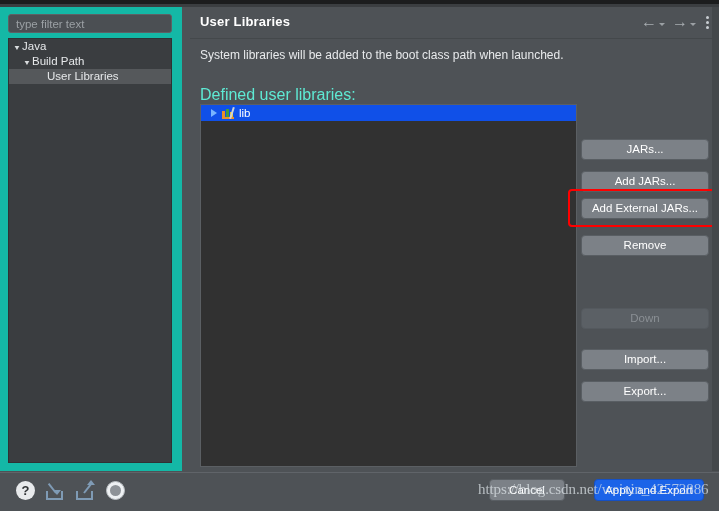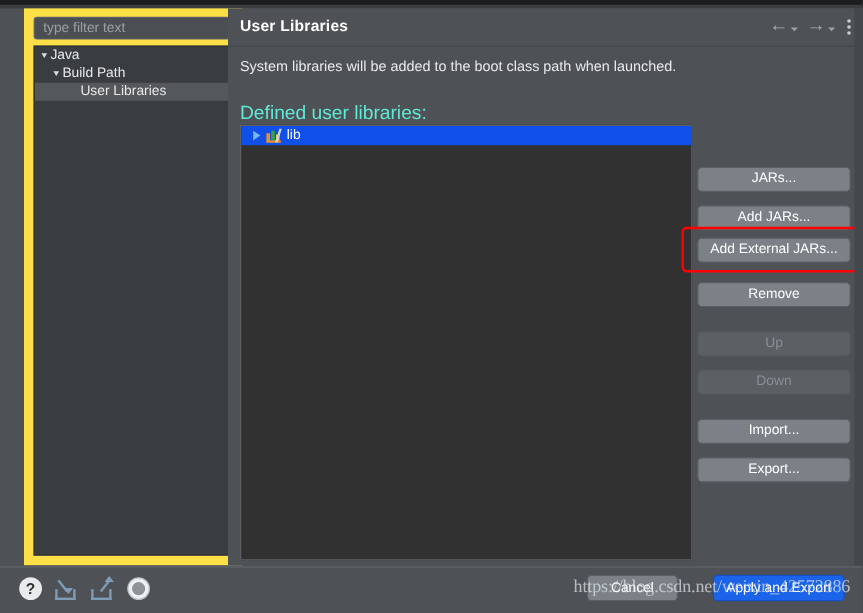--- a/index.html
+++ b/index.html
@@ -31,22 +31,21 @@
     left: 0; top: 4px;
     width: 719px; height: 3px;
     background: #3b3e41;
   }
 
   
   .left-panel {
     position: absolute;
     left: 0; top: 7px;
     width: 182px; height: 464px;
-    background: #fde047;
-    margin-left: 20px;
+    background: #14b8a6;
   }
   .filter-input {
     position: absolute;
     left: 8px; top: 7px;
     width: 164px; height: 19px;
     box-sizing: border-box;
     background: #4b4f53;
     border: 1px solid #5d6165;
     border-radius: 3px;
     color: #9ba0a4;
@@ -454,21 +453,20 @@
           <span class="slash"></span>
         </span>
         <span>lib</span>
       </div>
     </div>
 
     <button class="btn" style="top:132px">JARs...</button>
     <button class="btn" style="top:164px">Add JARs...</button>
     <button class="btn" style="top:191px">Add External JARs...</button>
     <button class="btn" style="top:228px">Remove</button>
-    <button class="btn disabled" style="top:269px">Up</button>
     <button class="btn disabled" style="top:301px">Down</button>
     <button class="btn" style="top:342px">Import...</button>
     <button class="btn" style="top:374px">Export...</button>
 
     <div class="red-box"></div>
   </div>
 
   <div class="right-edge"></div>
 
   <div class="bottom-bar"></div>

